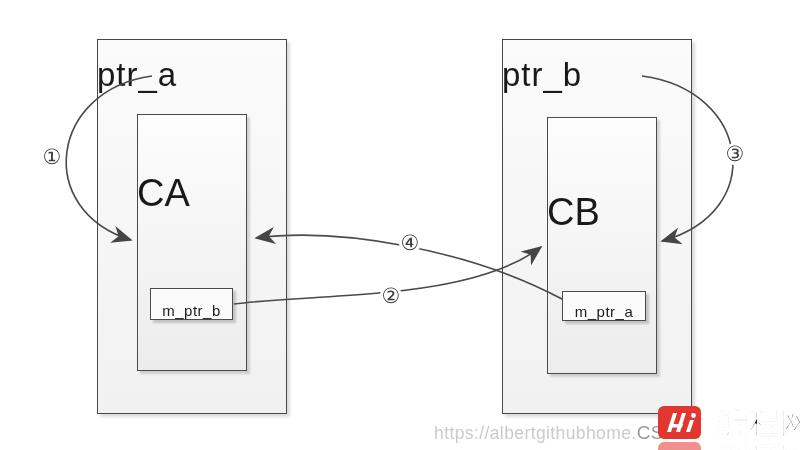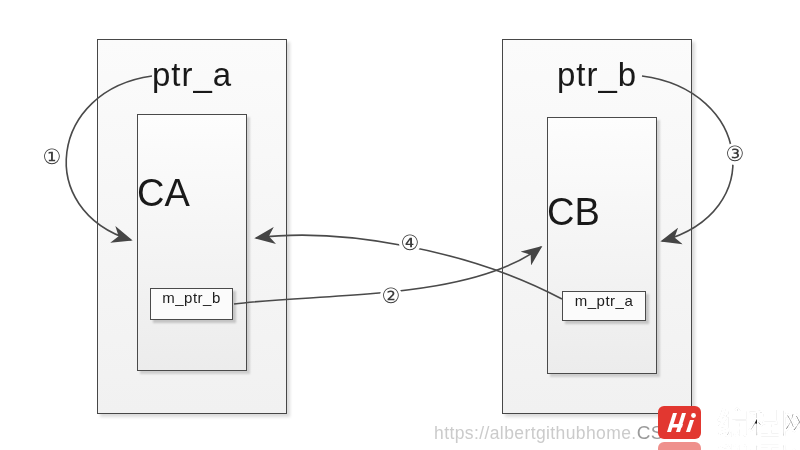--- a/index.html
+++ b/index.html
@@ -24,28 +24,28 @@
     box-shadow:3px 3px 2px rgba(0,0,0,0.15);
     box-sizing:border-box;
   }
   .inner-a{left:137px;top:114px;}
   .inner-b{left:547px;top:117px;}
   .member-box{
     position:absolute;
     background:#fbfbfb;border:1px solid #4a4a4a;
     box-shadow:2.5px 2.5px 2px rgba(0,0,0,0.18);
     box-sizing:border-box;
-    display:flex;align-items:flex-start;justify-content:center;
+    display:flex;align-items:flex-end;justify-content:center;
     font-size:15px;color:#1c1c1c;letter-spacing:0.5px;
   }
   .member-a{left:150px;top:288px;width:83px;height:32px;}
   .member-b{left:562px;top:291px;width:84px;height:30px;}
   
   .ptr-label{
-    position:absolute;width:190px;top:56px;text-align:center;
+    position:absolute;width:190px;top:56px;
     font-size:33px;color:#191919;letter-spacing:1px;
   }
   .ptr-a{left:97px;}
   .ptr-b{left:502px;}
   .obj-label{
     position:absolute;width:110px;text-align:left;
     font-size:38px;color:#191919;
   }
   .obj-a{left:137px;top:172px;}
   .obj-b{left:547px;top:191px;}

